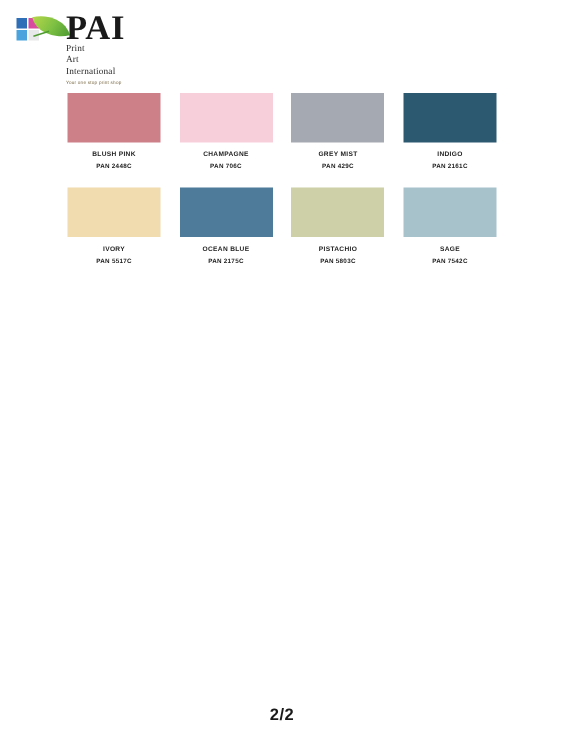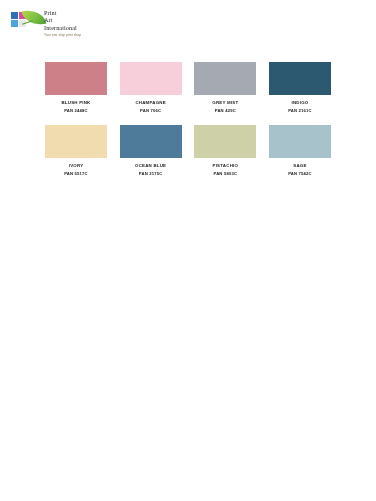--- a/index.html
+++ b/index.html
@@ -177,20 +177,21 @@
       <div class="logo-mark">
         <span class="sq c"></span>
         <span class="sq m"></span>
         <span class="sq y"></span>
         <span class="sq k"></span>
         <span class="sq w"></span>
         <span class="leaf"></span>
         <span class="leaf-stem"></span>
       </div>
       <div class="logo-text logo-block">
+        <span class="pai">PAI</span>
         <span class="pai-sub">Print</span>
         <span class="pai-sub">Art</span>
         <span class="pai-sub">International</span>
         <span class="pai-tag">Your one stop print shop</span>
       </div>
     </div>
   </div>
 
   <div class="swatch-grid">
 
@@ -251,14 +252,17 @@
         <span class="swatch-chip" style="background: rgb(168, 194, 204);"></span>
         <span class="swatch-caption">
           <span class="swatch-name">SAGE</span>
           <span class="swatch-code">PAN 7542C</span>
         </span>
       </div>
     </div>
 
   </div>
 
+  <div class="footer">
+    <span class="page-number">2/2</span>
+  </div>
 
 </div>
 
 </body></html>

